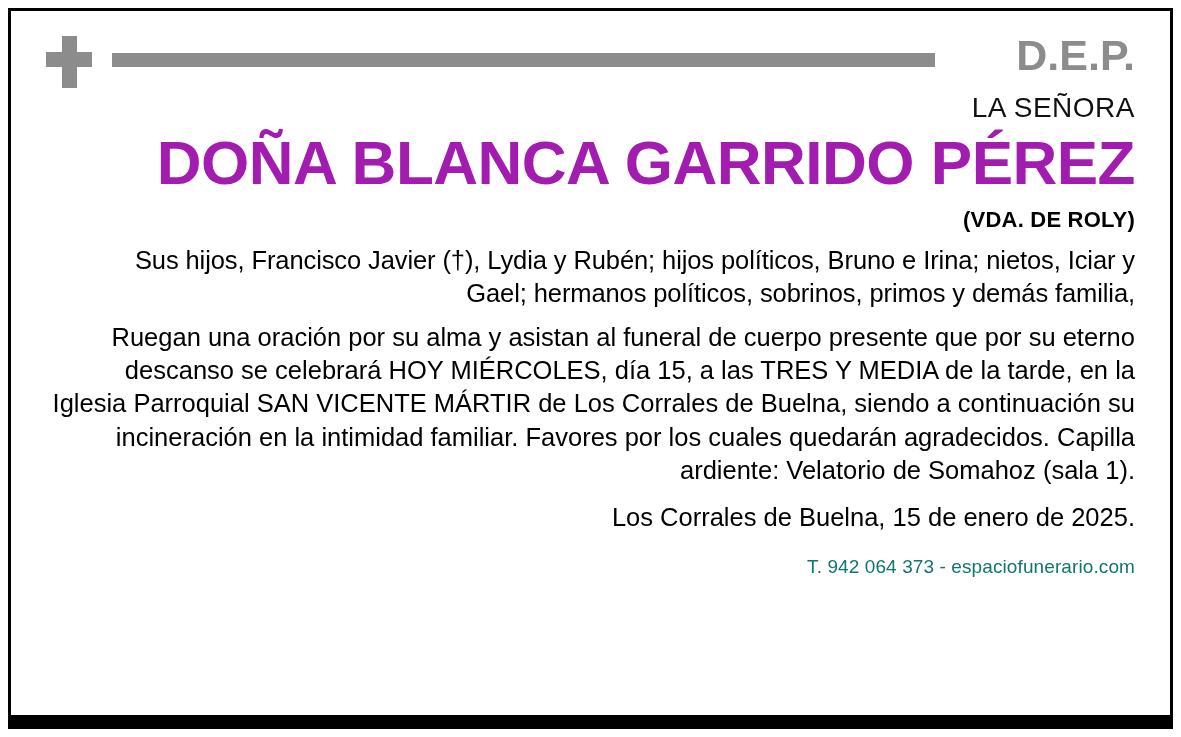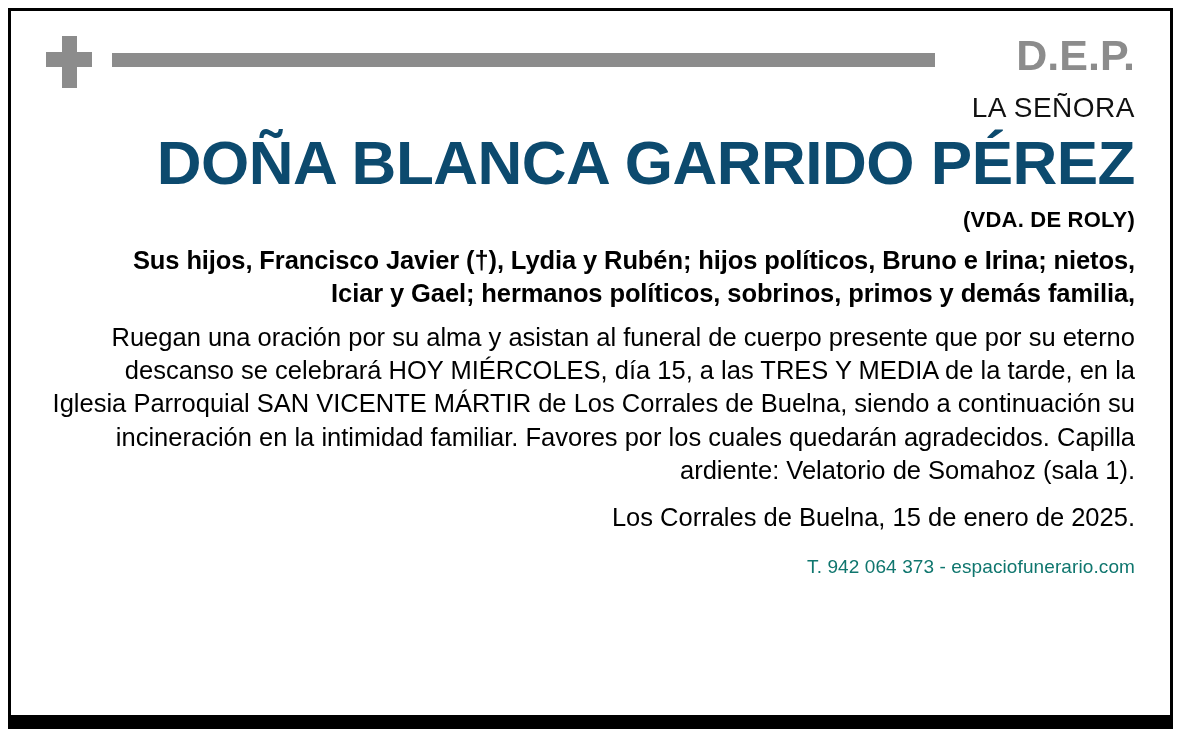--- a/index.html
+++ b/index.html
@@ -93,38 +93,38 @@
     letter-spacing: 0.5px;
     line-height: 1.1;
     color: #111;
   }
   .name {
     margin-top: 6px;
     font-size: 62px;
     font-weight: bold;
     letter-spacing: -0.5px;
     line-height: 1.05;
-    color: #0c4a6e;
+    color: #a21caf;
     white-space: nowrap;
   }
   .alias {
     margin-top: 12px;
     font-size: 22px;
     font-weight: bold;
     letter-spacing: 0.2px;
     color: #000;
   }
   .para {
     margin-top: 11px;
     font-size: 25.5px;
     line-height: 1.30;
     color: #000;
   }
   .para.bold {
-    font-weight: bold;
+    font-weight: normal;
     letter-spacing: -0.1px;
     margin-left: 32px;
   }
   .para.place {
     margin-top: 14px;
   }
   .contact {
     margin-top: 22px;
     font-size: 19px;
     color: #0f766e;

